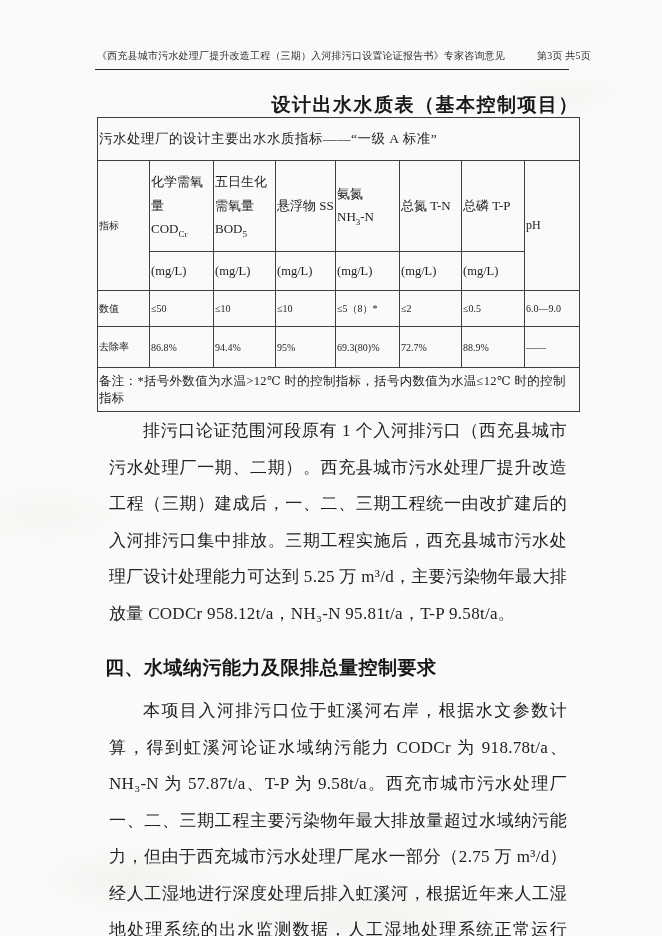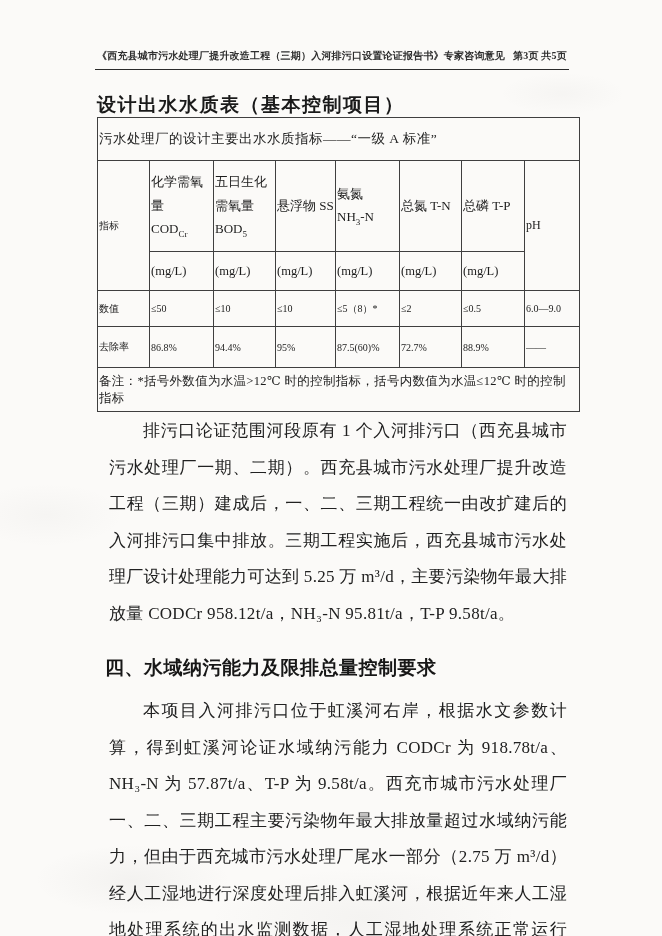--- a/index.html
+++ b/index.html
@@ -23,40 +23,40 @@
       #fbfaf8;
   }
   
   .doc-header {
     position: absolute;
     left: 97px;
     top: 49px;
     width: 478px;
     display: flex;
     align-items: center;
-    gap: 8px;
+    gap: 32px;
     font-size: 10px;
-    font-weight: 700;
+    font-weight: 400;
     color: #2e2e2e;
     white-space: nowrap;
     letter-spacing: 0.2px;
   }
   .header-rule {
     position: absolute;
     left: 95px;
     top: 69px;
     width: 474px;
     border-bottom: 1.6px solid #2b2b2b;
   }
   .table-title {
     position: absolute;
     left: 97px;
     top: 92px;
     width: 482px;
-    text-align: left;
+    text-align: right;
     font-size: 19px;
     font-weight: 700;
     letter-spacing: 1.5px;
     color: #1a1a1a;
   }
   
   table.quality {
     position: absolute;
     left: 97px;
     top: 117px;
@@ -177,21 +177,21 @@
         <td>≤5（8）*</td>
         <td>≤2</td>
         <td>≤0.5</td>
         <td>6.0—9.0</td>
       </tr>
       <tr class="row-removal">
         <td>去除率</td>
         <td>86.8%</td>
         <td>94.4%</td>
         <td>95%</td>
-        <td>87.5(60)%</td>
+        <td>69.3(80)%</td>
         <td>72.7%</td>
         <td>88.9%</td>
         <td>——</td>
       </tr>
       <tr class="row-note">
         <td colspan="8">备注：*括号外数值为水温&gt;12℃ 时的控制指标，括号内数值为水温≤12℃ 时的控制指标</td>
       </tr>
     </tbody>
   </table>
 

